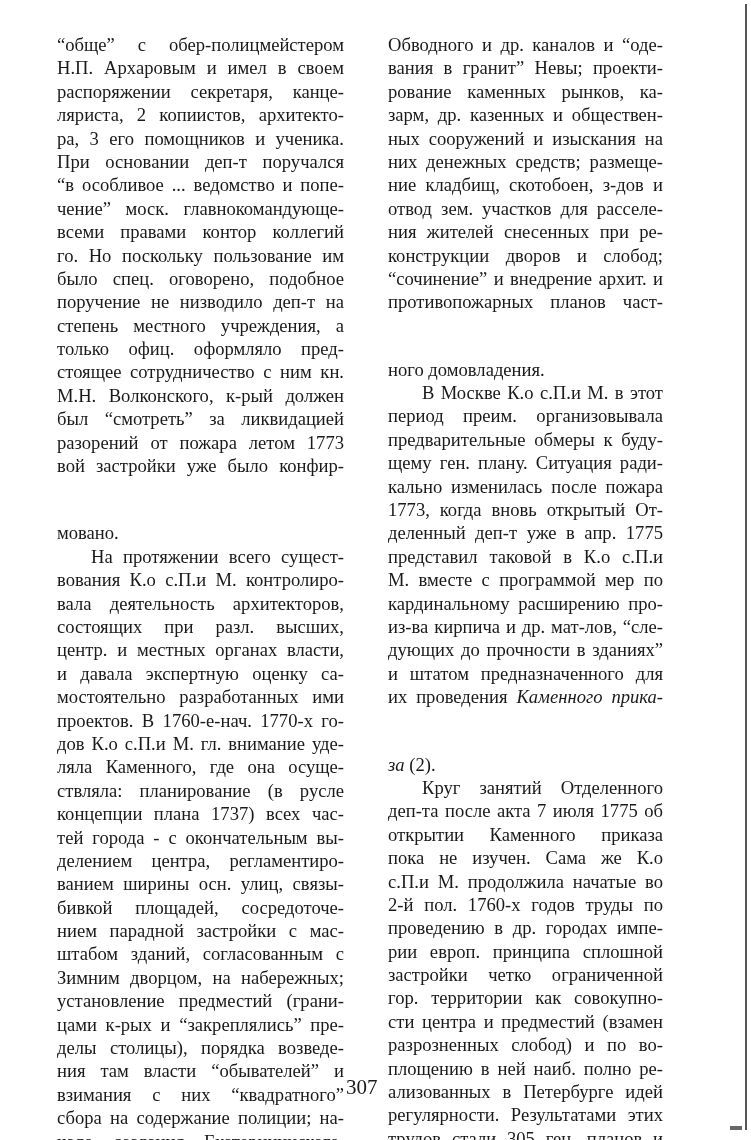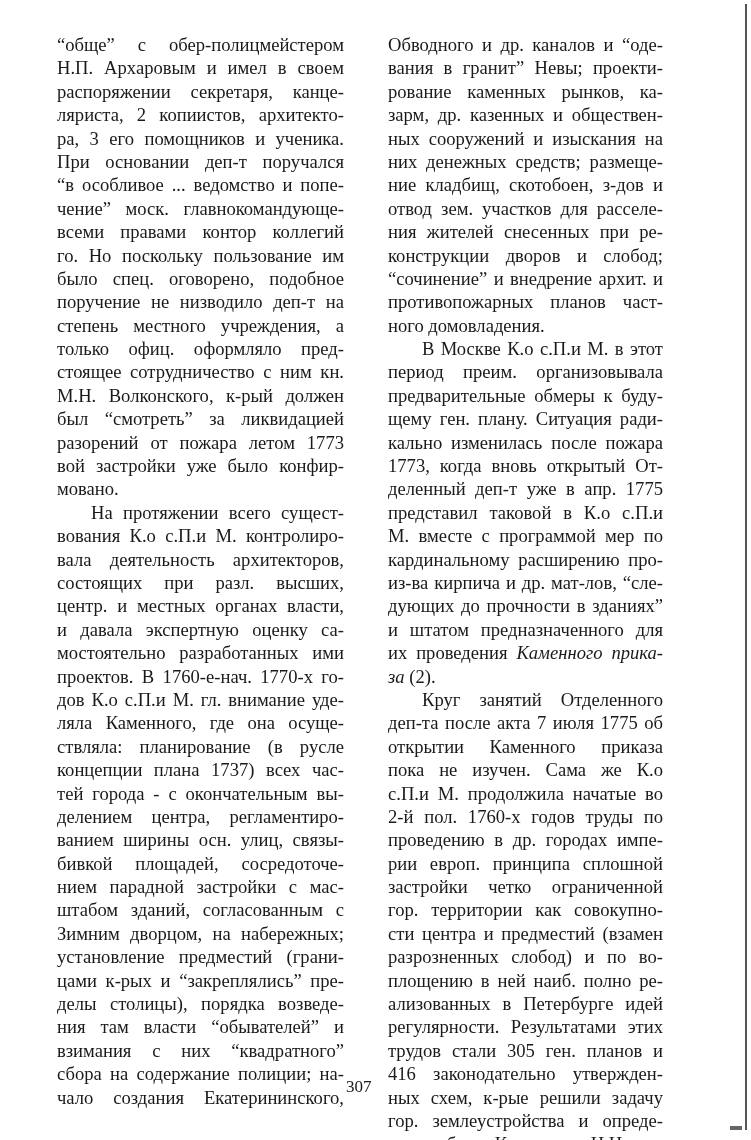--- a/index.html
+++ b/index.html
@@ -10,26 +10,26 @@
   .col {
     position: absolute; top: 33px;
     font-size: 18.6px; line-height: 23.4px;
   }
   .col-left { left: 57px; width: 287px; }
   .col-right { left: 388px; width: 275px; }
   .line {
     display: block; white-space: nowrap; height: 23.4px;
     text-align: justify; text-align-last: justify;
   }
-  .line.last { text-align-last: left; }
+  .line.last { text-align-last: left; margin-top: 44px; }
   .line.indent { padding-left: 34px; }
   .line em { font-style: italic; }
   .page-number {
     position: absolute; left: 346px; top: 1077px;
-    font-size: 17px; line-height: 20px;
+    font-size: 21px; line-height: 20px;
   }
   .edge-line {
     position: absolute; left: 745px; top: 4px; width: 1.5px; height: 1126px; background: #555;
   }
   .edge-mark {
     position: absolute; left: 730px; top: 1126px; width: 12px; height: 4px; background: #666;
   }
 </style>
 </head>
 <body>

